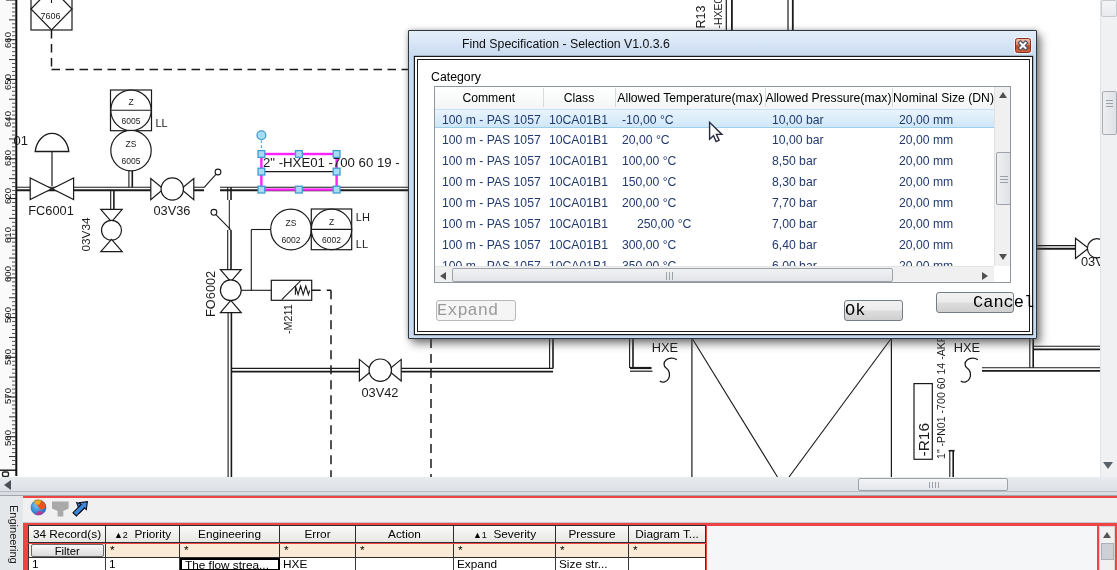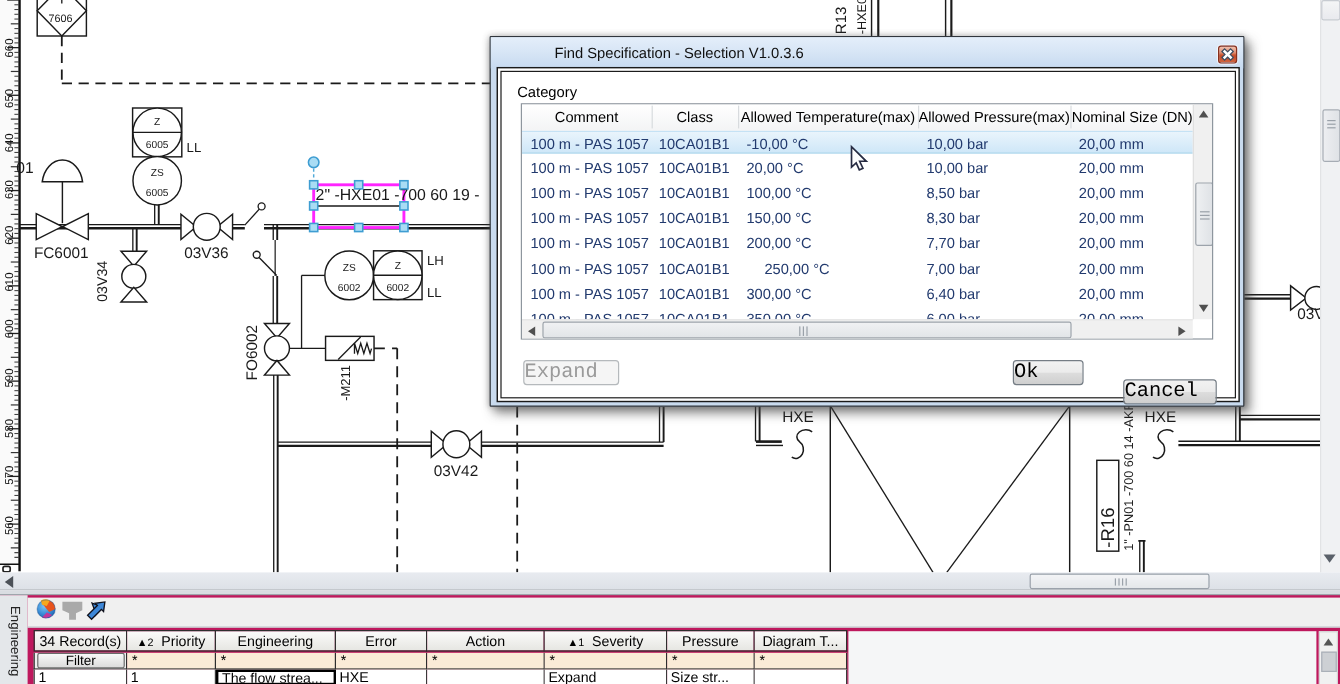--- a/index.html
+++ b/index.html
@@ -8,21 +8,21 @@
 #vsb {left:1100px;top:0;width:17px;height:477px;background:#f0f1f3;border-left:1px solid #e2e3e5;}
 #vsb-top {left:0px;top:0;width:16px;height:17px;background:linear-gradient(180deg,#f4f5f6,#e9eaee);border:1px solid #c7cbd1;border-radius:2px;}
 #vsb-thumb {left:0.5px;top:91px;width:15px;height:44px;background:linear-gradient(90deg,#edeef1,#dfe2e6);border:1px solid #a6acb4;border-radius:2px;}
 #vsb-down {left:2px;top:462px;width:0;height:0;border-left:5.5px solid transparent;border-right:5.5px solid transparent;border-top:7.5px solid #5a6069;}
 #hsb {left:0;top:477px;width:1117px;height:15px;background:linear-gradient(180deg,#e8ebf0,#dde1e7);border-bottom:1px solid #b7bcc3;}
 #hsb-left {left:4px;top:2.5px;width:0;height:0;border-top:5.5px solid transparent;border-bottom:5.5px solid transparent;border-right:7px solid #4c5158;}
 #hsb-thumb {left:858px;top:0.5px;width:150px;height:13.5px;background:linear-gradient(180deg,#f3f4f6,#e4e7ea);border:1px solid #9ba2ab;border-radius:2px;}
 .hgrip i {position:absolute;top:3.5px;width:1px;height:6px;background:#9aa1a9;}
 #strip2 {left:0;top:492px;width:1117px;height:3px;background:#d9dde2;}
 
-#panel {left:0;top:495px;width:1117px;height:75px;background:#be185d;border-top:1px solid #9fa5ac;}
+#panel {left:0;top:495px;width:1117px;height:75px;background:#ef4444;border-top:1px solid #9fa5ac;}
 #tabstrip {left:0;top:0;width:23px;height:75px;background:#e4e7ea;}
 #toolbar {left:23px;top:2px;width:1094px;height:25px;background:#f0f0f0;border-bottom:1px solid #c6c9cd;}
 #grid {left:28px;top:29px;width:679px;height:46px;font-size:11.8px;color:#000;}
 .hcell {position:absolute;top:0;height:17.5px;background:linear-gradient(180deg,#fbfbfa,#e6e6e2);border-right:1px solid #2e2e2e;border-top:1px solid #2e2e2e;border-bottom:1px solid #2e2e2e;text-align:center;line-height:17px;}
 .fcell {position:absolute;top:18.5px;height:14.5px;background:#faebd7;border-right:1px solid #2e2e2e;border-bottom:1px solid #2e2e2e;line-height:13px;padding-left:4px;}
 .dcell {position:absolute;top:33px;height:13px;background:#fff;border-right:1px solid #3a3a3a;line-height:13px;padding-left:3px;white-space:nowrap;overflow:hidden;}
 #pvsb {left:1099px;top:30px;width:16px;height:45px;background:#f1f1f1;border:1px solid #d5d5d5;}
 #pvsb-up {left:3px;top:5px;width:0;height:0;border-left:4.5px solid transparent;border-right:4.5px solid transparent;border-bottom:6px solid #555;}
 #pvsb-thumb {left:1px;top:16px;width:12.5px;height:17px;background:#cdd0d4;border:1px solid #aab0b8;}
 
@@ -44,21 +44,21 @@
 .trow.hl {background:linear-gradient(180deg,#e9f4fc,#cfe7f8);border-top:1px solid #c5e2f5;border-bottom:1px solid #9ecfea;height:19px;}
 #dvsb {left:559px;top:0;width:17px;height:179px;background:#f0f0f0;border-left:1px solid #e0e0e0;}
 #dvsb-thumb {left:1px;top:65px;width:15px;height:53px;background:linear-gradient(90deg,#eef0f2,#dfe2e6);border:1px solid #9ca3ab;border-radius:2px;}
 #dhsb {left:0;top:179px;width:559px;height:17px;background:#f0f0f0;border-top:1px solid #e4e4e4;}
 #dhsb-thumb {left:17px;top:1px;width:441px;height:14px;background:linear-gradient(180deg,#f0f1f3,#e2e5e8);border:1px solid #9ca3ab;border-radius:2px;}
 .arr {position:absolute;width:0;height:0;}
 .btn {position:absolute;height:20.5px;border:1px solid #757d85;border-radius:3px;font-size:17px;color:#000;text-align:left;line-height:19px;
  background:linear-gradient(180deg,#f2f2f2 0%,#ebebeb 49%,#dddddd 51%,#cfcfcf 100%);font-family:Liberation Mono, monospace;}
 #btn-expand {left:18px;top:240px;width:80px;color:#9a9a9a;border-color:#b5b9bc;background:#f5f5f5;}
 #btn-ok {left:426px;top:240px;width:59px;}
-#btn-cancel {left:518px;top:256px;width:78px;}
+#btn-cancel {left:518px;top:232px;width:78px;padding-left:36px;}
 .grip3h i {position:absolute;left:3px;width:8px;height:1px;background:#9aa1a9;}
 .grip3v i {position:absolute;top:3px;width:1px;height:8px;background:#9aa1a9;}
 </style></head>
 <body>
 <div id="root">
  <svg class="abs" style="left:0;top:0" width="1117" height="477" viewBox="0 0 1117 477">
       <rect x="0" y="0" width="17" height="471" fill="#fafafa"></rect>
       <line x1="16.3" y1="0" x2="16.3" y2="476" stroke="#111" stroke-width="2.0" stroke-linecap="butt"></line>
       <line x1="0" y1="470.2" x2="16" y2="470.2" stroke="#111" stroke-width="1.4" stroke-linecap="butt"></line>
       <line x1="6" y1="0.0" x2="16" y2="0.0" stroke="#222" stroke-width="1.1" stroke-linecap="butt"></line>

